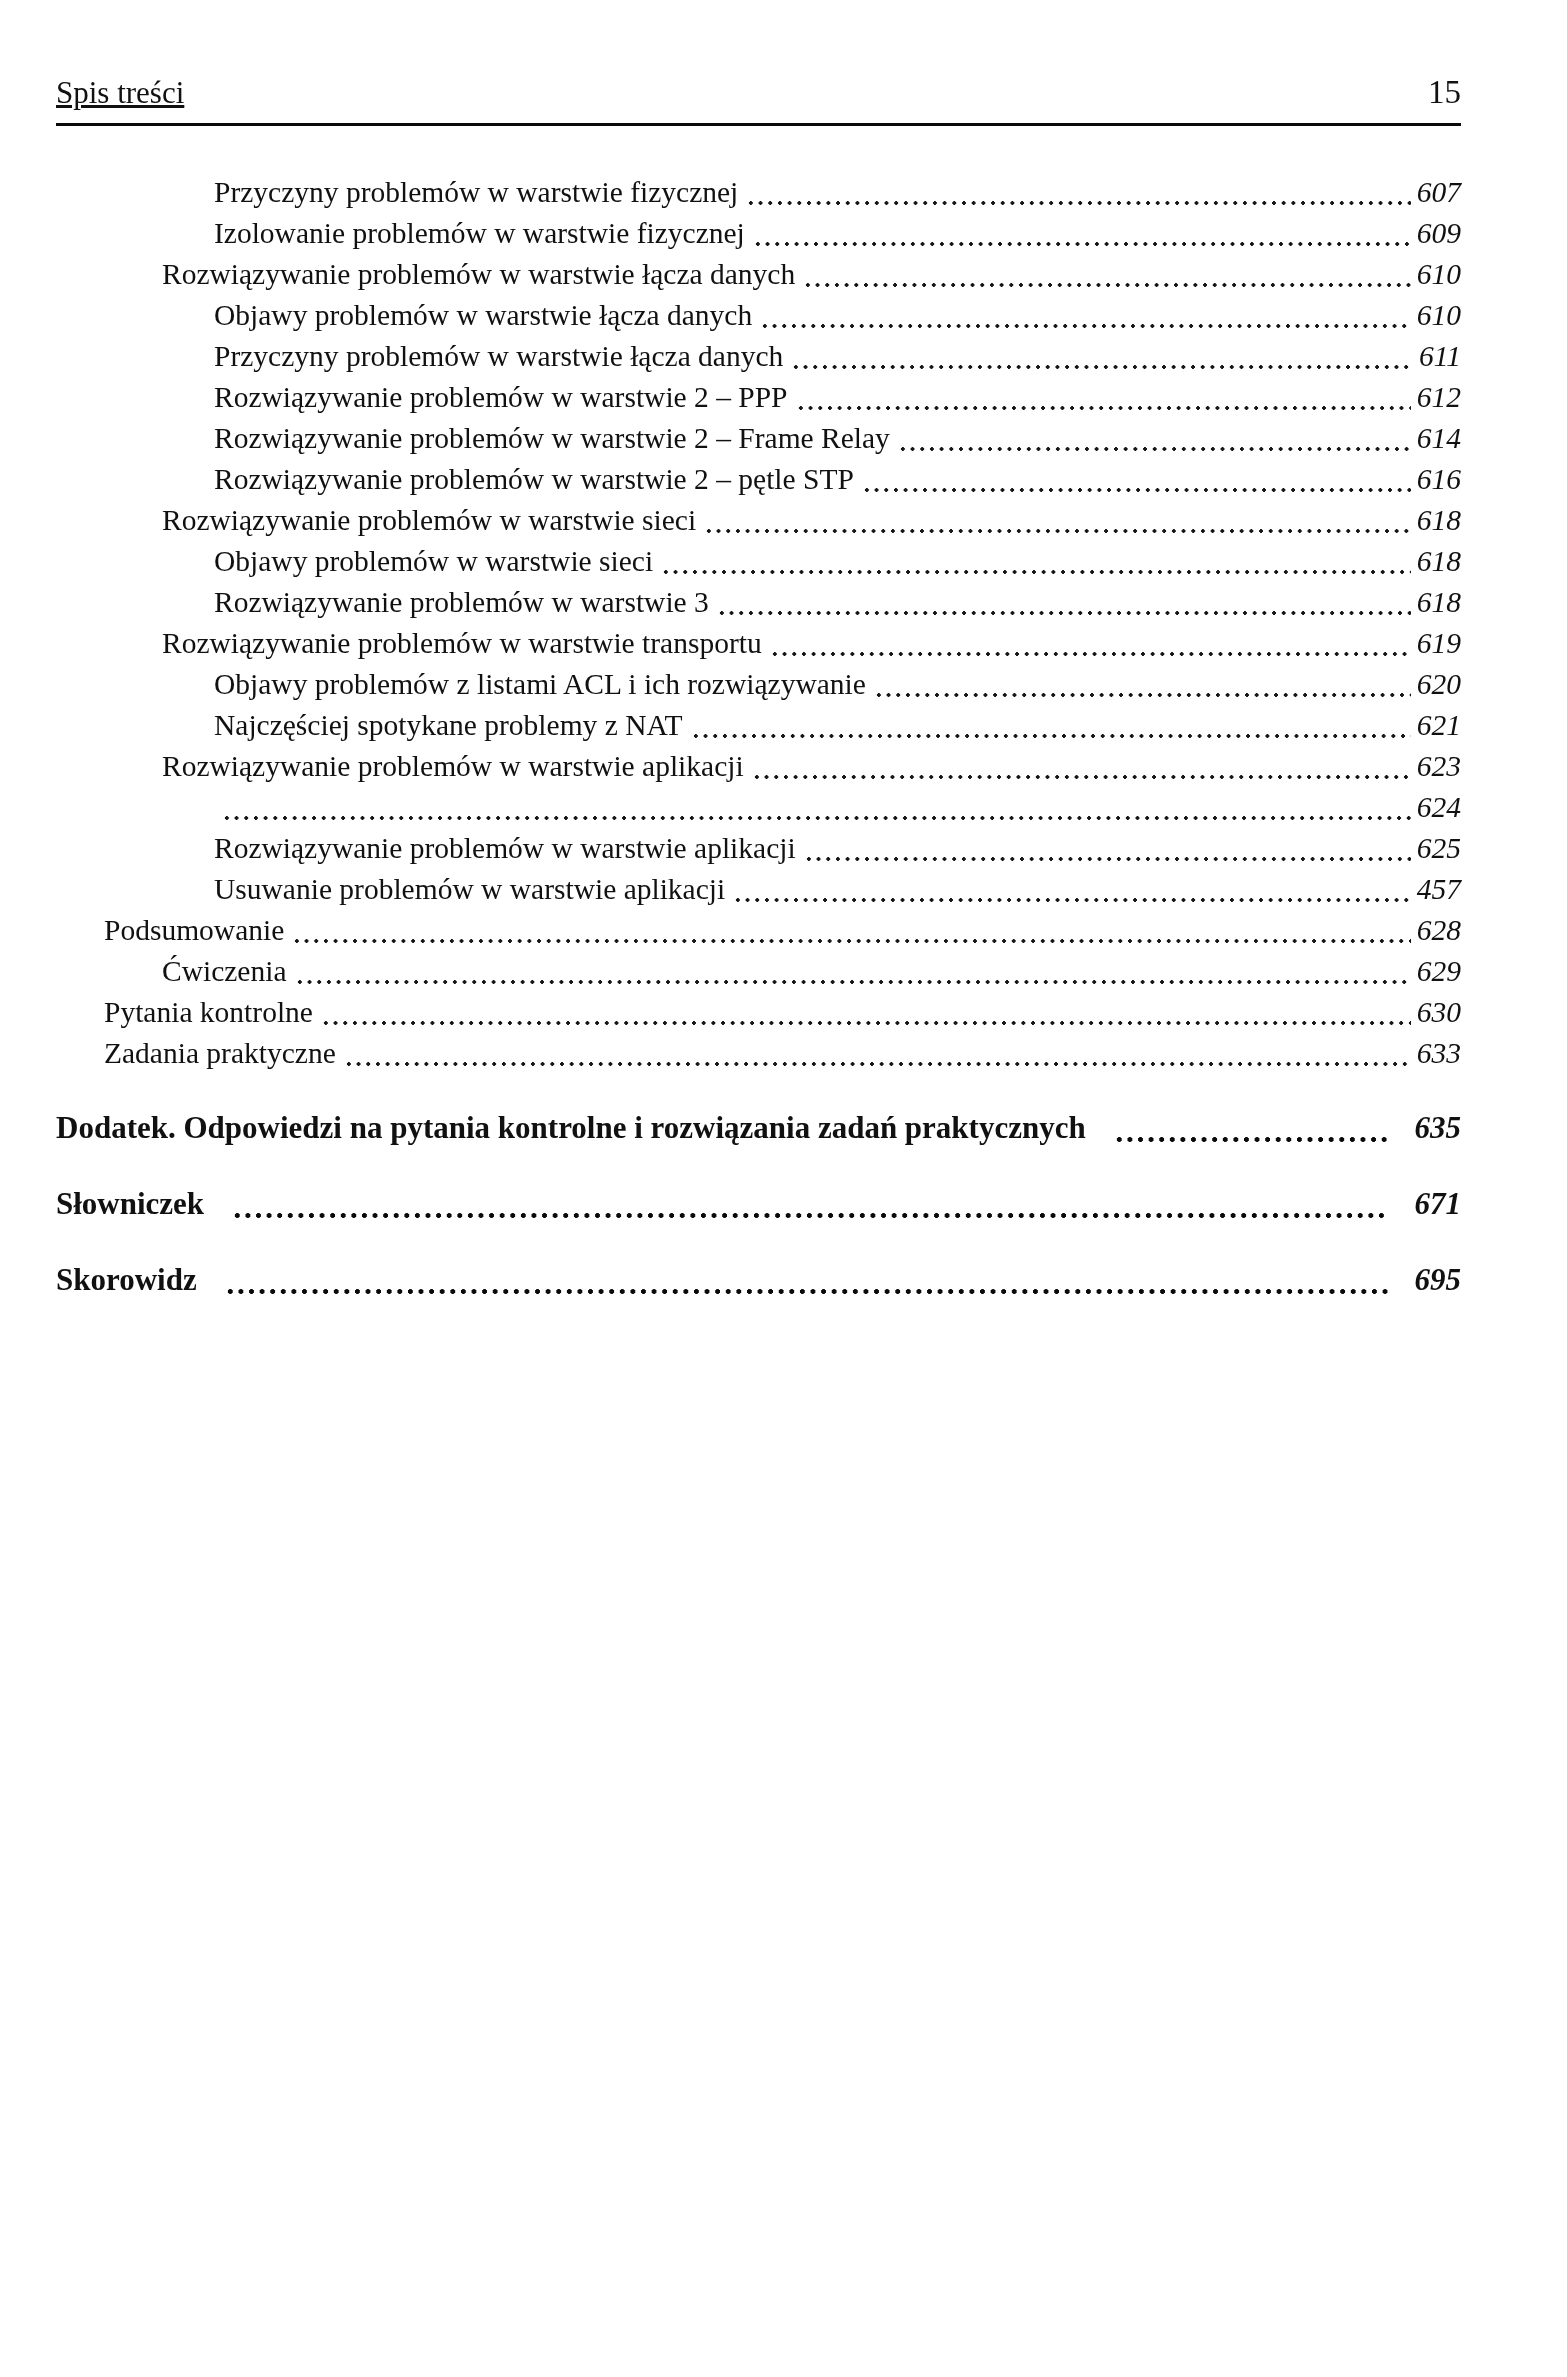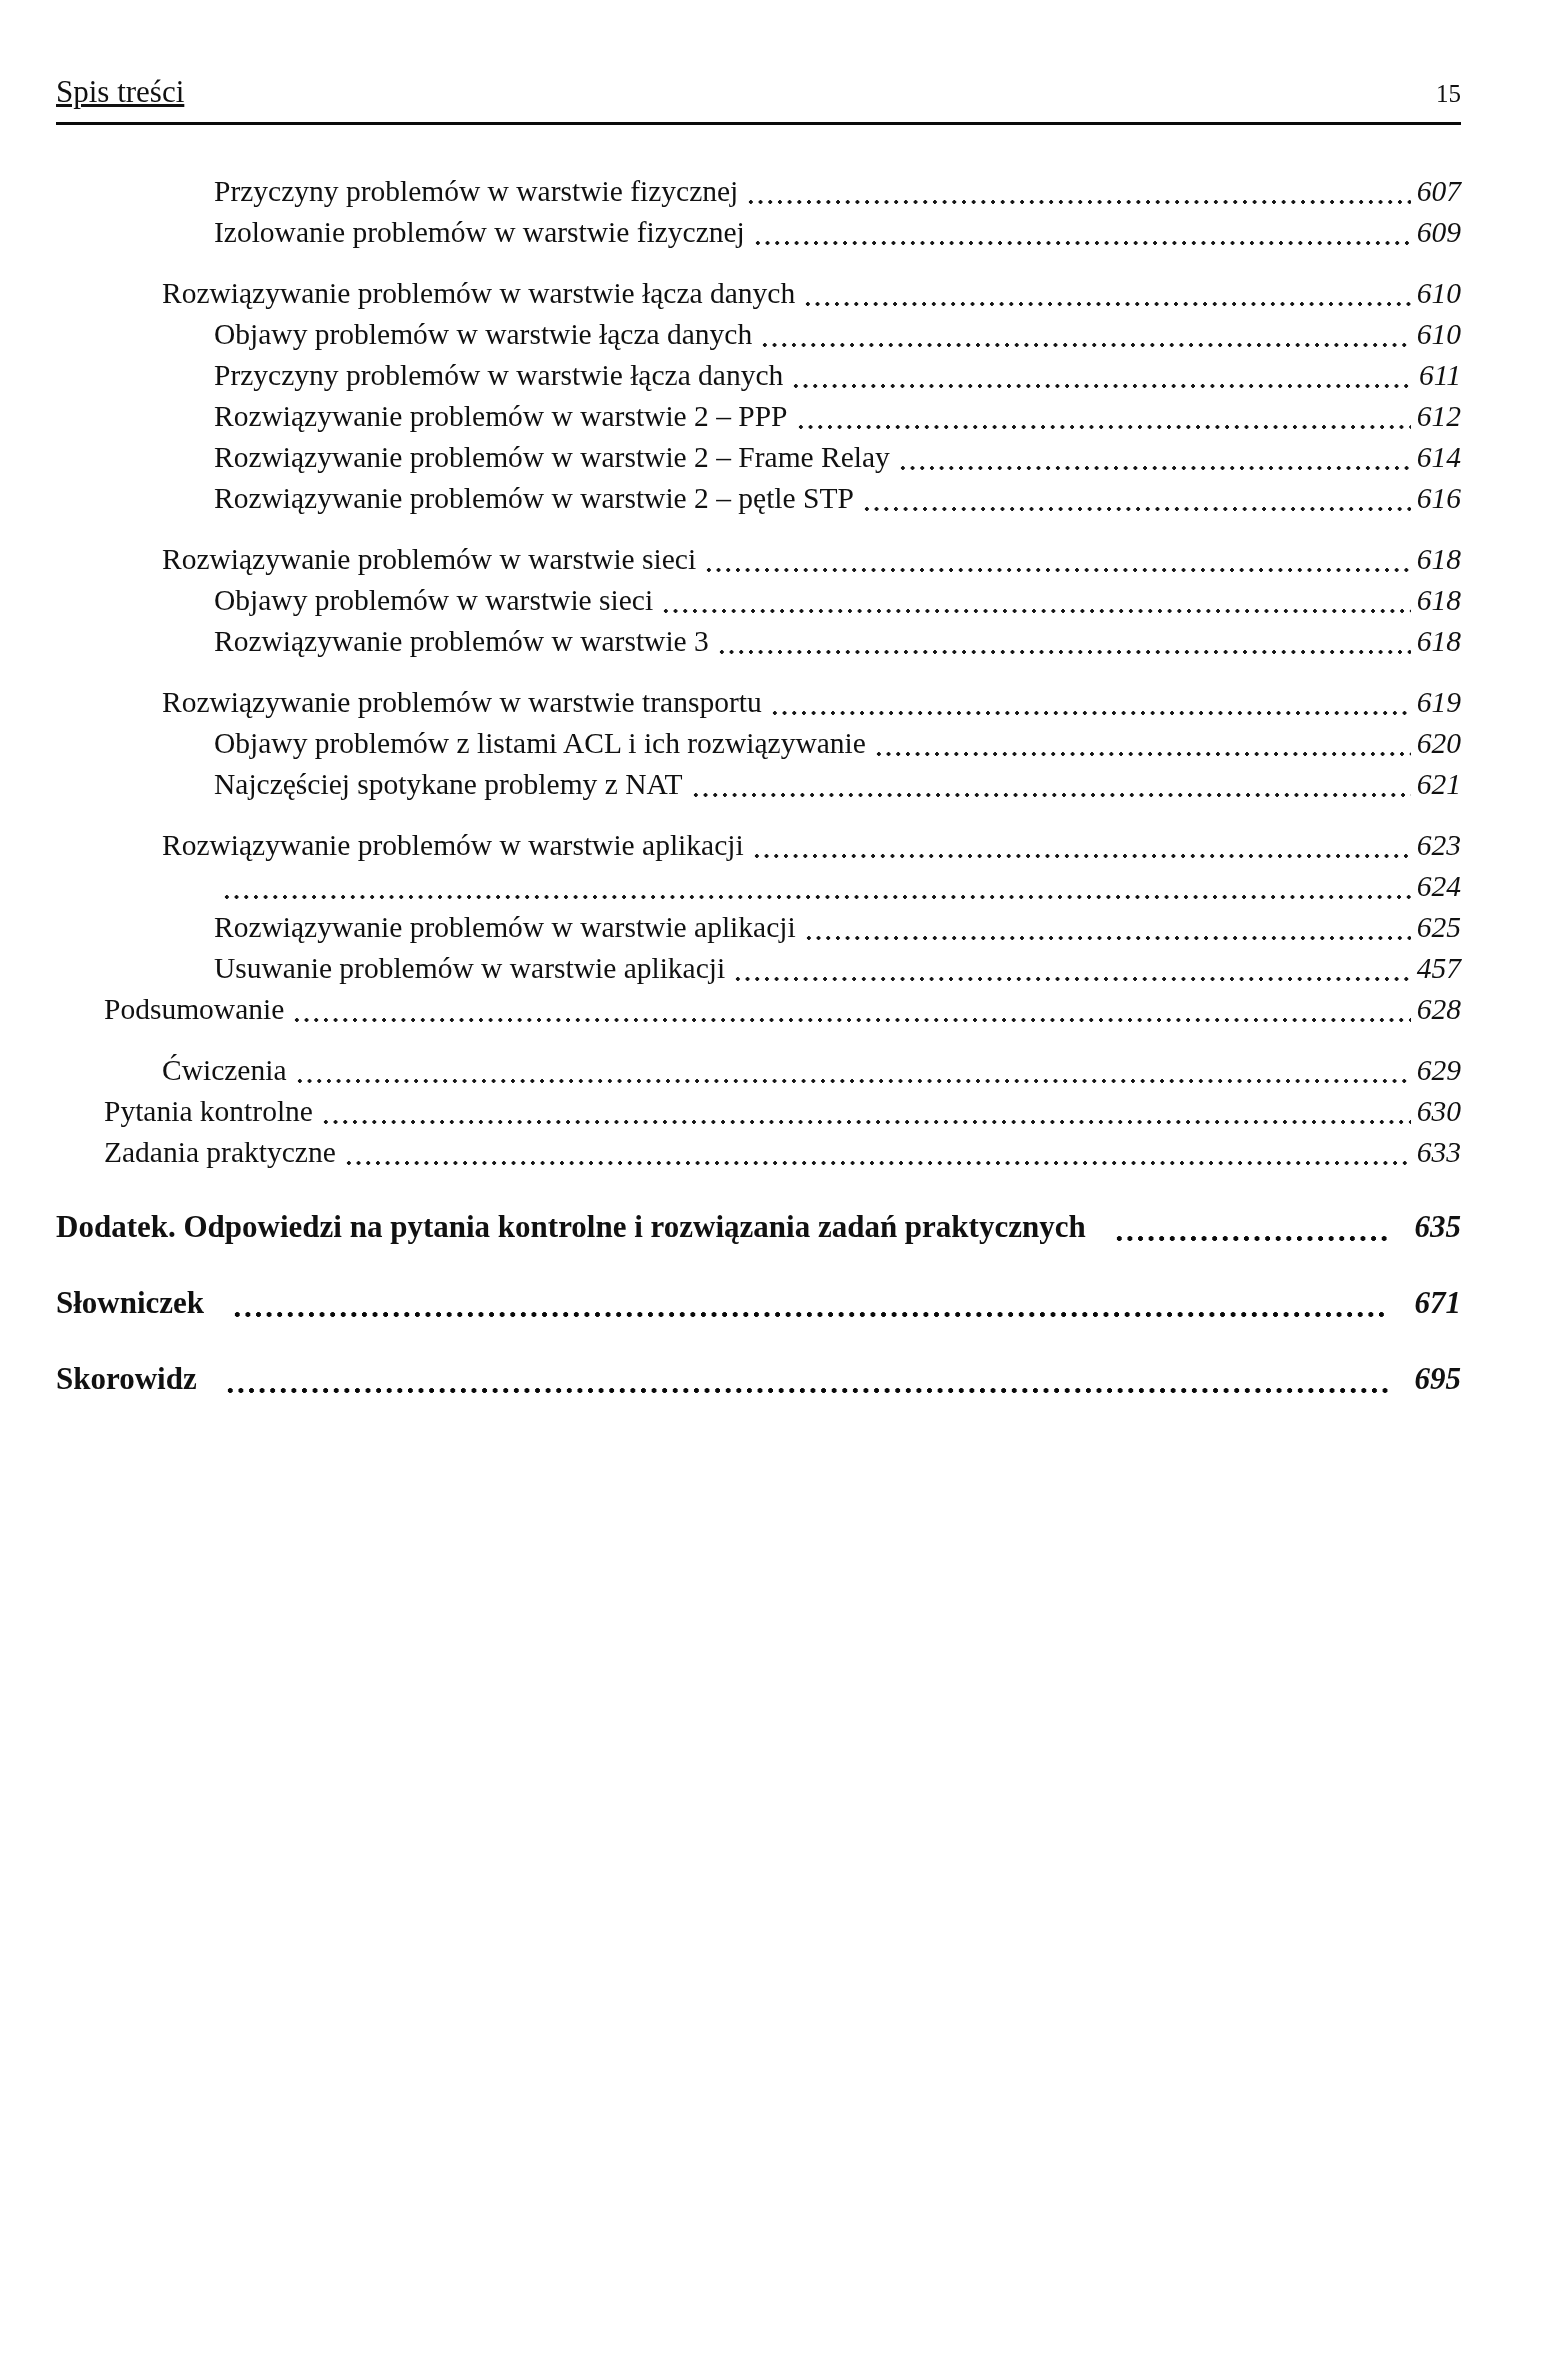--- a/index.html
+++ b/index.html
@@ -24,34 +24,34 @@
     justify-content: space-between;
     align-items: baseline;
     border-bottom: 3.5px solid #0a0a0a;
     padding-bottom: 12.3px;
   }
   .page-header .header-title {
     font-size: 31px;
     text-decoration: underline;
   }
   .page-header .header-pagenum {
-    font-size: 25px;
+    font-size: 33px;
   }
   .toc {
     margin-top: 46px;
   }
   .toc-row {
     display: flex;
     align-items: center;
     font-size: 29.5px;
     line-height: 41px;
     white-space: nowrap;
   }
   .toc-row.level-1 { padding-left: 48px; }
-  .toc-row.level-2 { padding-left: 106px; margin-top: 20px; }
+  .toc-row.level-2 { padding-left: 106px; }
   .toc-row.level-3 { padding-left: 158px; }
   .toc-row.bold {
     font-weight: bold;
     font-size: 31px;
     line-height: 44px;
     margin-top: 32px;
     gap: 20px;
   }
   .toc-label {
     flex: 0 0 auto;

